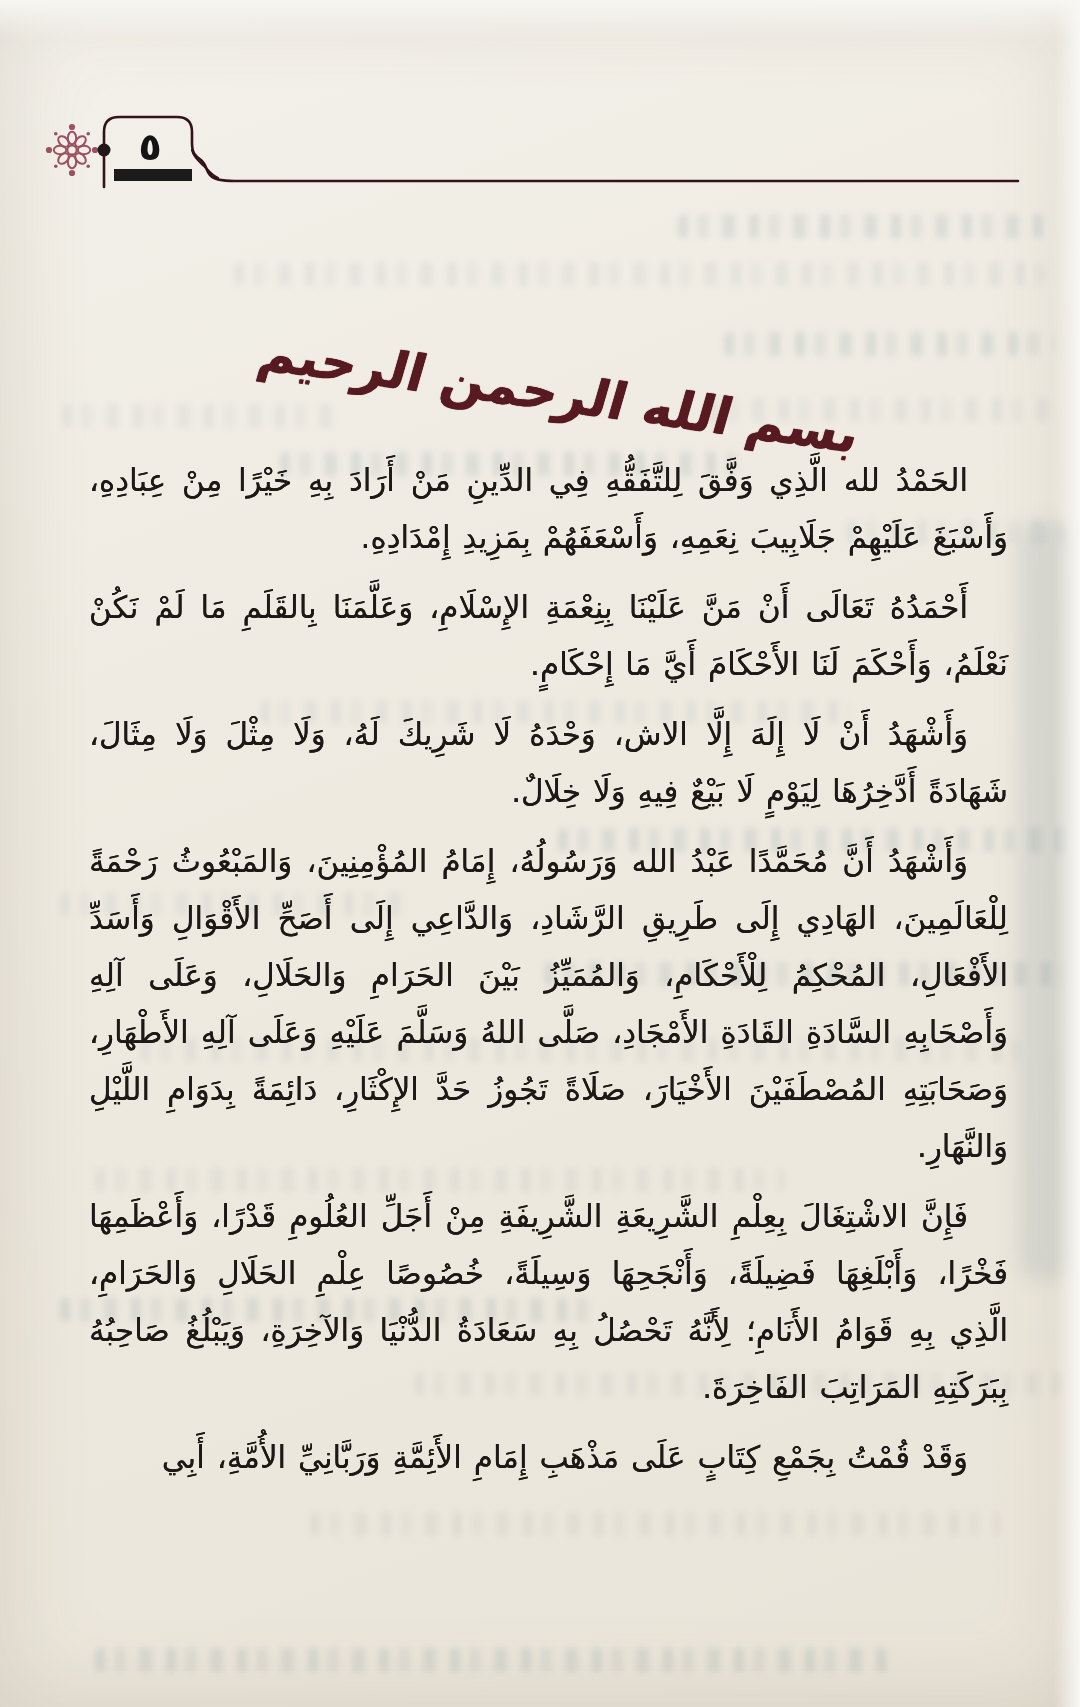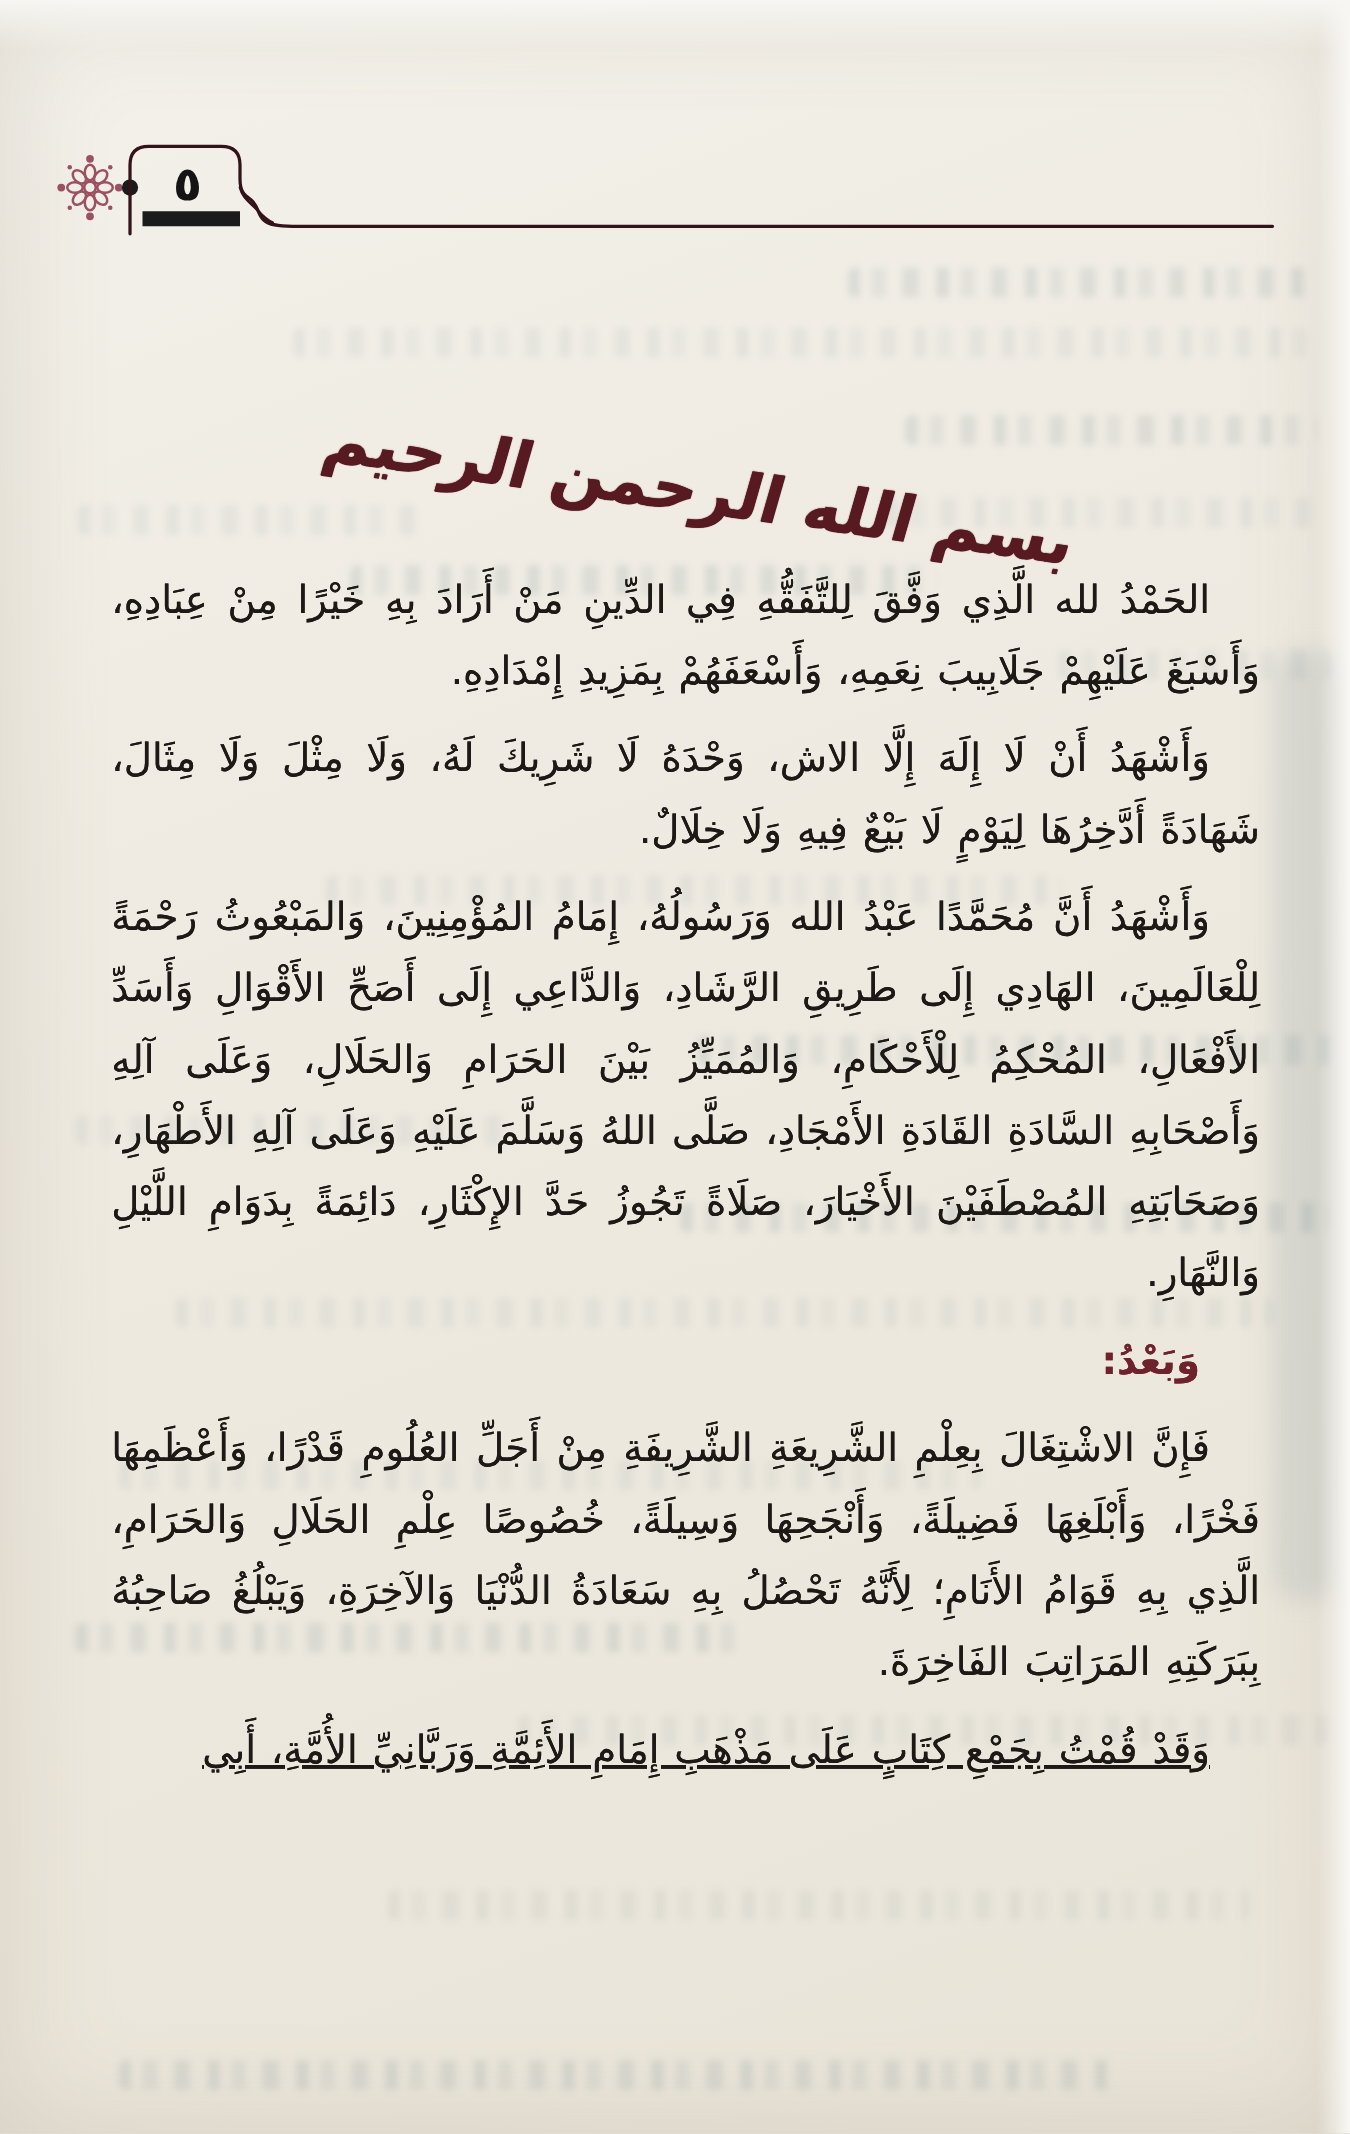--- a/index.html
+++ b/index.html
@@ -36,21 +36,21 @@
   .text-col{
     position:absolute;right:72px;left:89px;top:452px;
     direction:rtl;
     color:#1c1916;
     font-size:31px;line-height:57px;
     text-align:justify;text-justify:inter-word;
     word-spacing:2px;
     text-shadow:0 0 .45px #1c1916;
   }
   .para{margin:0 0 13px;text-indent:40px;}
-  .para.last{margin-bottom:0;text-decoration:underline;}
+  .para.last{margin-bottom:0;}
   .para.accent{
     color:#6e232c;font-weight:bold;text-indent:48px;
     text-shadow:0 0 .45px #6e232c;
   }
 
   
   .ghost{
     position:absolute;height:24px;border-radius:6px;pointer-events:none;
     background:repeating-linear-gradient(90deg,
       rgba(122,146,152,.85) 0 10px, rgba(122,146,152,0) 10px 19px,
@@ -124,22 +124,22 @@
 
     <rect x="114" y="169" width="78" height="12" fill="#1b1b1b"></rect>
 
     <text x="150" y="160" text-anchor="middle" font-family="DejaVu Sans, sans-serif" font-size="38" font-weight="bold" fill="#141414">٥</text>
   </svg>
 
   <div class="bismillah">بسم الله الرحمن الرحيم</div>
 
   <div class="text-col">
     <p class="para">الحَمْدُ لله الَّذِي وَفَّقَ لِلتَّفَقُّهِ فِي الدِّينِ مَنْ أَرَادَ بِهِ خَيْرًا مِنْ عِبَادِهِ، وَأَسْبَغَ عَلَيْهِمْ جَلَابِيبَ نِعَمِهِ، وَأَسْعَفَهُمْ بِمَزِيدِ إِمْدَادِهِ.</p>
+    <p class="para">أَحْمَدُهُ تَعَالَى أَنْ مَنَّ عَلَيْنَا بِنِعْمَةِ الإِسْلَامِ، وَعَلَّمَنَا بِالقَلَمِ مَا لَمْ نَكُنْ نَعْلَمُ، وَأَحْكَمَ لَنَا الأَحْكَامَ أَيَّ مَا إِحْكَامٍ.</p>
     <p class="para">وَأَشْهَدُ أَنْ لَا إِلَهَ إِلَّا الاش، وَحْدَهُ لَا شَرِيكَ لَهُ، وَلَا مِثْلَ وَلَا مِثَالَ، شَهَادَةً أَدَّخِرُهَا لِيَوْمٍ لَا بَيْعٌ فِيهِ وَلَا خِلَالٌ.</p>
     <p class="para">وَأَشْهَدُ أَنَّ مُحَمَّدًا عَبْدُ الله وَرَسُولُهُ، إِمَامُ المُؤْمِنِينَ، وَالمَبْعُوثُ رَحْمَةً لِلْعَالَمِينَ، الهَادِي إِلَى طَرِيقِ الرَّشَادِ، وَالدَّاعِي إِلَى أَصَحِّ الأَقْوَالِ وَأَسَدِّ الأَفْعَالِ، المُحْكِمُ لِلْأَحْكَامِ، وَالمُمَيِّزُ بَيْنَ الحَرَامِ وَالحَلَالِ، وَعَلَى آلِهِ وَأَصْحَابِهِ السَّادَةِ القَادَةِ الأَمْجَادِ، صَلَّى اللهُ وَسَلَّمَ عَلَيْهِ وَعَلَى آلِهِ الأَطْهَارِ، وَصَحَابَتِهِ المُصْطَفَيْنَ الأَخْيَارَ، صَلَاةً تَجُوزُ حَدَّ الإِكْثَارِ، دَائِمَةً بِدَوَامِ اللَّيْلِ وَالنَّهَارِ.</p>
-    <p class="para accent">وَبَعْدُ:</p>
     <p class="para">فَإِنَّ الاشْتِغَالَ بِعِلْمِ الشَّرِيعَةِ الشَّرِيفَةِ مِنْ أَجَلِّ العُلُومِ قَدْرًا، وَأَعْظَمِهَا فَخْرًا، وَأَبْلَغِهَا فَضِيلَةً، وَأَنْجَحِهَا وَسِيلَةً، خُصُوصًا عِلْمِ الحَلَالِ وَالحَرَامِ، الَّذِي بِهِ قَوَامُ الأَنَامِ؛ لِأَنَّهُ تَحْصُلُ بِهِ سَعَادَةُ الدُّنْيَا وَالآخِرَةِ، وَيَبْلُغُ صَاحِبُهُ بِبَرَكَتِهِ المَرَاتِبَ الفَاخِرَةَ.</p>
     <p class="para last">وَقَدْ قُمْتُ بِجَمْعِ كِتَابٍ عَلَى مَذْهَبِ إِمَامِ الأَئِمَّةِ وَرَبَّانِيِّ الأُمَّةِ، أَبِي</p>
   </div>
 
   <div class="edge-right"></div>
   <div class="edge-top"></div>
 </div>
 
 </body></html>

